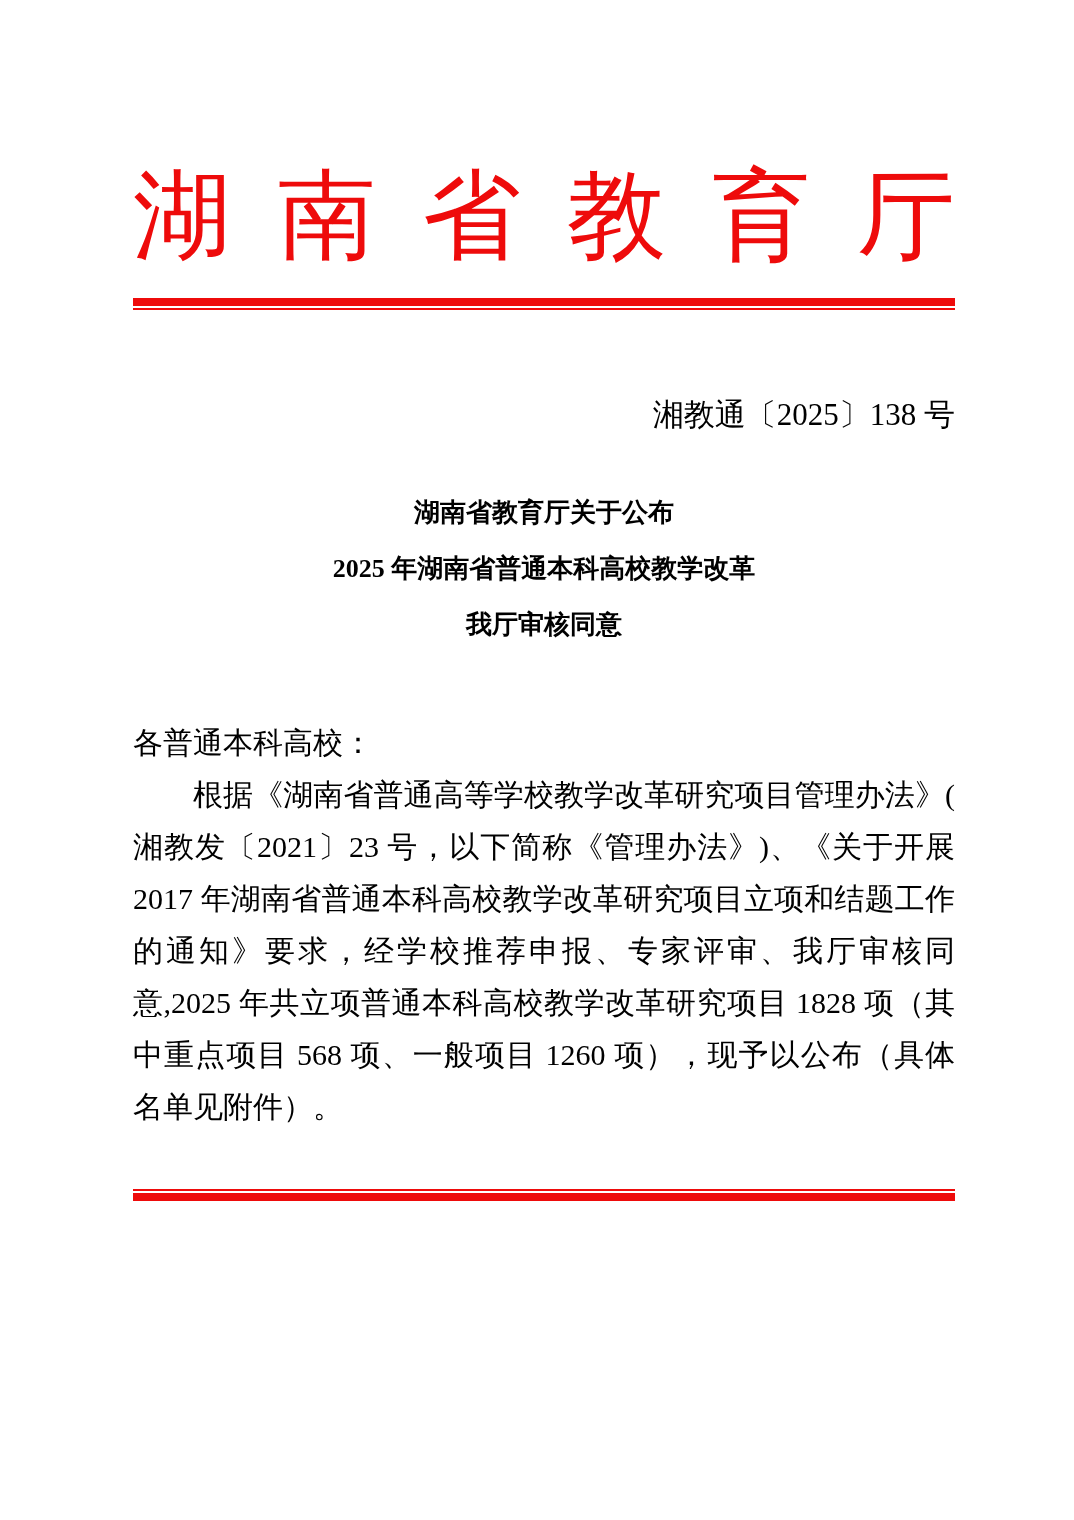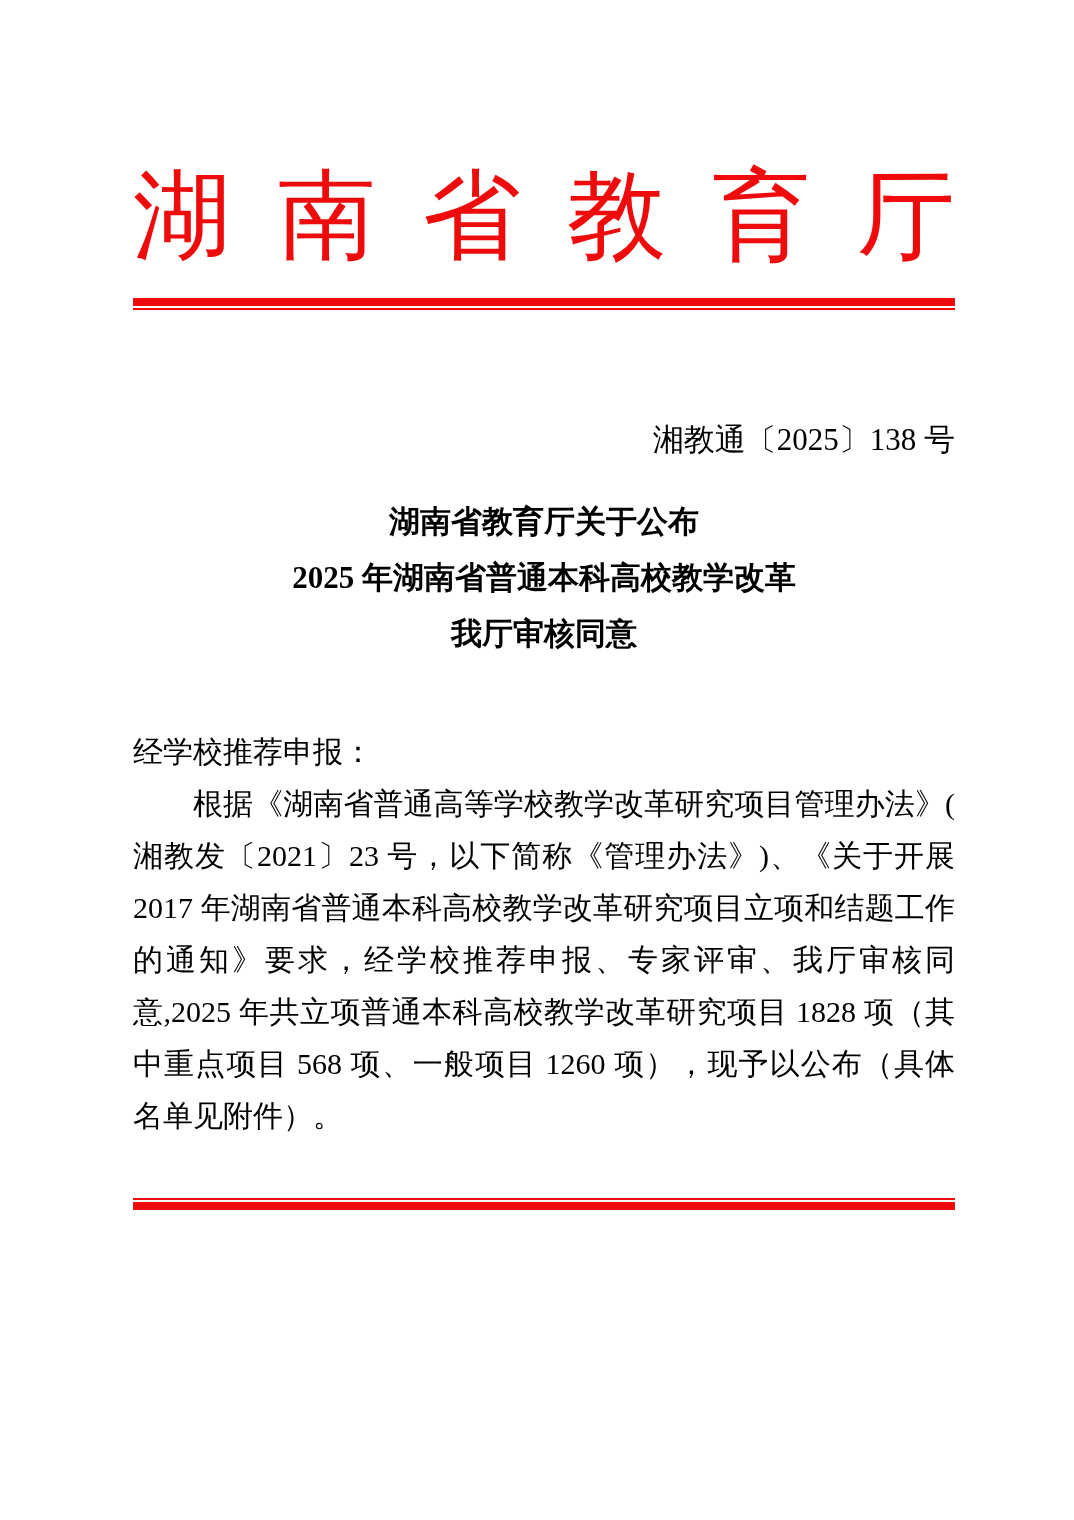--- a/index.html
+++ b/index.html
@@ -39,30 +39,30 @@
   }
   .divider-top{
     margin-top:16px;
     height:12px;
     box-sizing:content-box;
     border-top:8px solid var(--red);
     border-bottom:2px solid var(--red);
     height:2px;
   }
   .doc-number{
-    margin-top:110px;
+    margin-top:85px;
     text-align:right;
     font-size:31px;
     line-height:40px;
   }
   .title-block{
-    margin-top:34px;
+    margin-top:50px;
     text-align:center;
     font-weight:bold;
-    font-size:31px;
+    font-size:26px;
     line-height:56px;
   }
   .body-block{
     margin-top:64px;
     font-size:30px;
     line-height:52px;
     text-align:justify;
     text-justify:inter-ideograph;
   }
   .salutation{
@@ -91,19 +91,19 @@
 
   <div class="doc-number">湘教通〔2025〕138 号</div>
 
   <div class="title-block">
     <div>湖南省教育厅关于公布</div>
     <div>2025 年湖南省普通本科高校教学改革</div>
     <div>我厅审核同意</div>
   </div>
 
   <div class="body-block">
-    <p class="salutation">经学校推荐申报：</p>
+    <p class="salutation">各普通本科高校：</p>
     <p class="para">根据《湖南省普通高等学校教学改革研究项目管理办法》( 湘教发〔2021〕23 号，以下简称《管理办法》)、《关于开展 2017 年湖南省普通本科高校教学改革研究项目立项和结题工作的通知》要求，经学校推荐申报、专家评审、我厅审核同意,2025 年共立项普通本科高校教学改革研究项目 1828 项（其中重点项目 568 项、一般项目 1260 项），现予以公布（具体名单见附件）。</p>
   </div>
 
   <div class="divider-bottom"></div>
 
 </div>
 
 </body></html>

